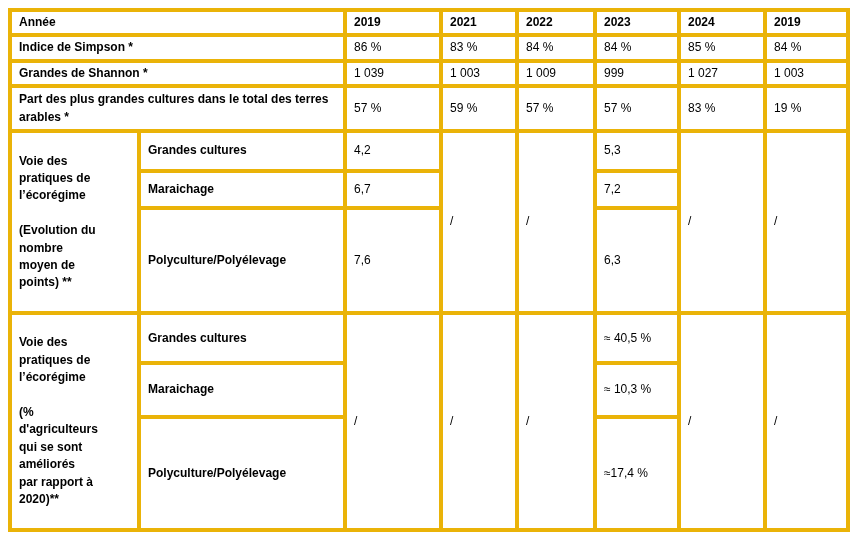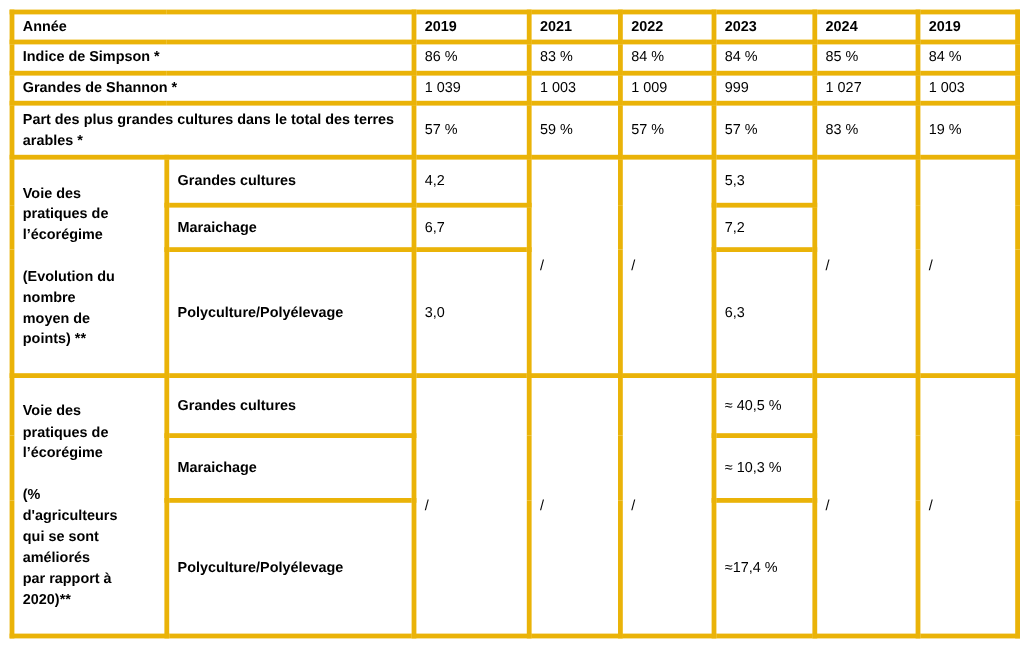--- a/index.html
+++ b/index.html
@@ -149,21 +149,21 @@
         <td rowspan="3" class="val">/</td>
         <td rowspan="3" class="val">/</td>
       </tr>
       <tr class="s1-b">
         <th class="sub">Maraichage</th>
         <td class="val">6,7</td>
         <td class="val">7,2</td>
       </tr>
       <tr class="s1-c">
         <th class="sub">Polyculture/Polyélevage</th>
-        <td class="val">3,0</td>
+        <td class="val">7,6</td>
         <td class="val">6,3</td>
       </tr>
 
       <tr class="s2-a">
         <th rowspan="3" class="grp">
           <span class="bold-part">Voie des
 pratiques de
 l’écorégime</span>
           <span class="reg-part">(%
 d'agriculteurs

